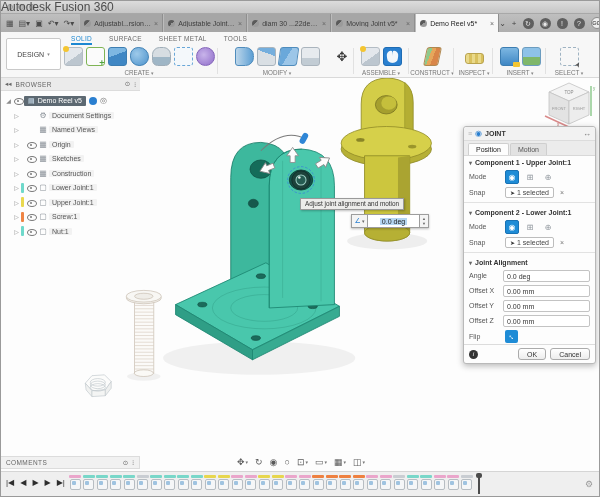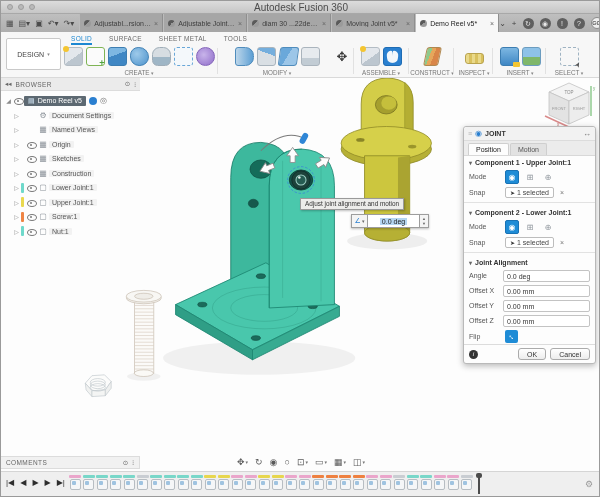--- a/index.html
+++ b/index.html
@@ -7,21 +7,21 @@
   body { font-family:"Liberation Sans", sans-serif; }
   #win { position:relative; width:600px; height:497px; background:#fff; overflow:hidden;
          border:1px solid #9a9a9a; }
 
   
   .titlebar { position:absolute; left:0; top:0; width:600px; height:13px;
     background:linear-gradient(#dcdcdc,#c6c6c6); border-bottom:1px solid #a8a8a8;
     display:flex; align-items:center; }
   .lights { display:flex; gap:5px; margin-left:6px; }
   .light { width:6px; height:6px; border-radius:50%; background:#b9b9b9; border:1px solid #9e9e9e; }
-  .wtitle { position:absolute; left:0; right:0; text-align:center; font-size:10px; color:#4c4c4c; }
+  .wtitle { position:absolute; left:0; right:0; text-align:left; font-size:12px; color:#4c4c4c; }
 
   
   .tabbar { position:absolute; left:0; top:13px; width:600px; height:18px;
     background:linear-gradient(#bfbfbf,#aeaeae); display:flex; align-items:stretch; }
   .tb-icons { display:flex; align-items:center; gap:5px; padding:0 5px; color:#4a4a4a; font-size:8px; }
   .tb-ic { cursor:default; }
   .doc-tabs { display:flex; align-items:stretch; }
   .dtab { width:84px; display:flex; align-items:center; gap:3px; padding:0 4px;
     background:#a6a6a6; border-right:1px solid #8f8f8f; border-left:1px solid #bcbcbc;
     font-size:7px; color:#3d3d3d; }

